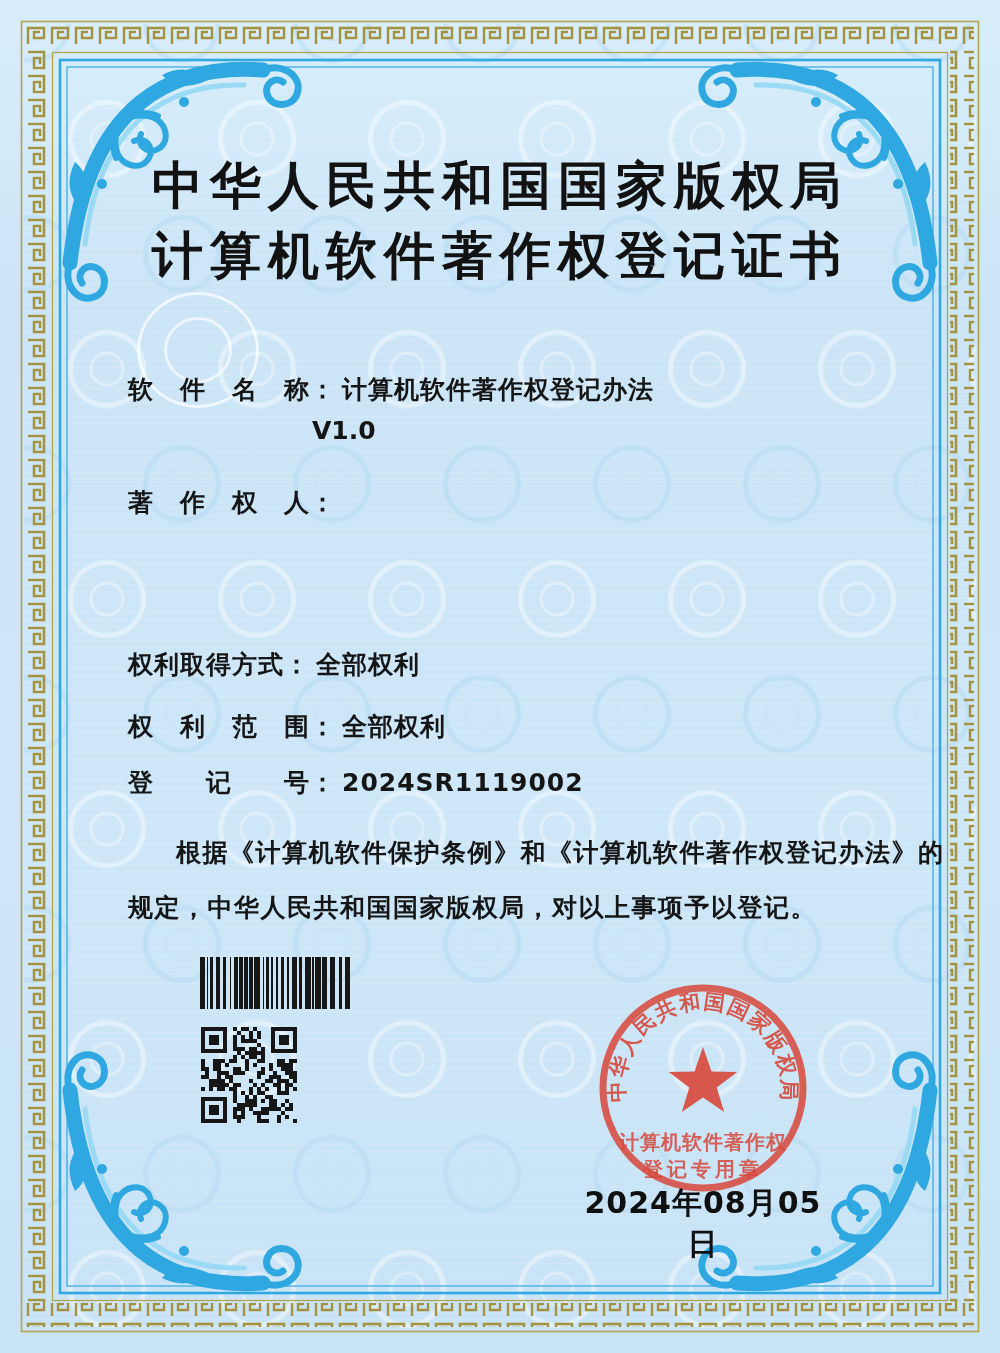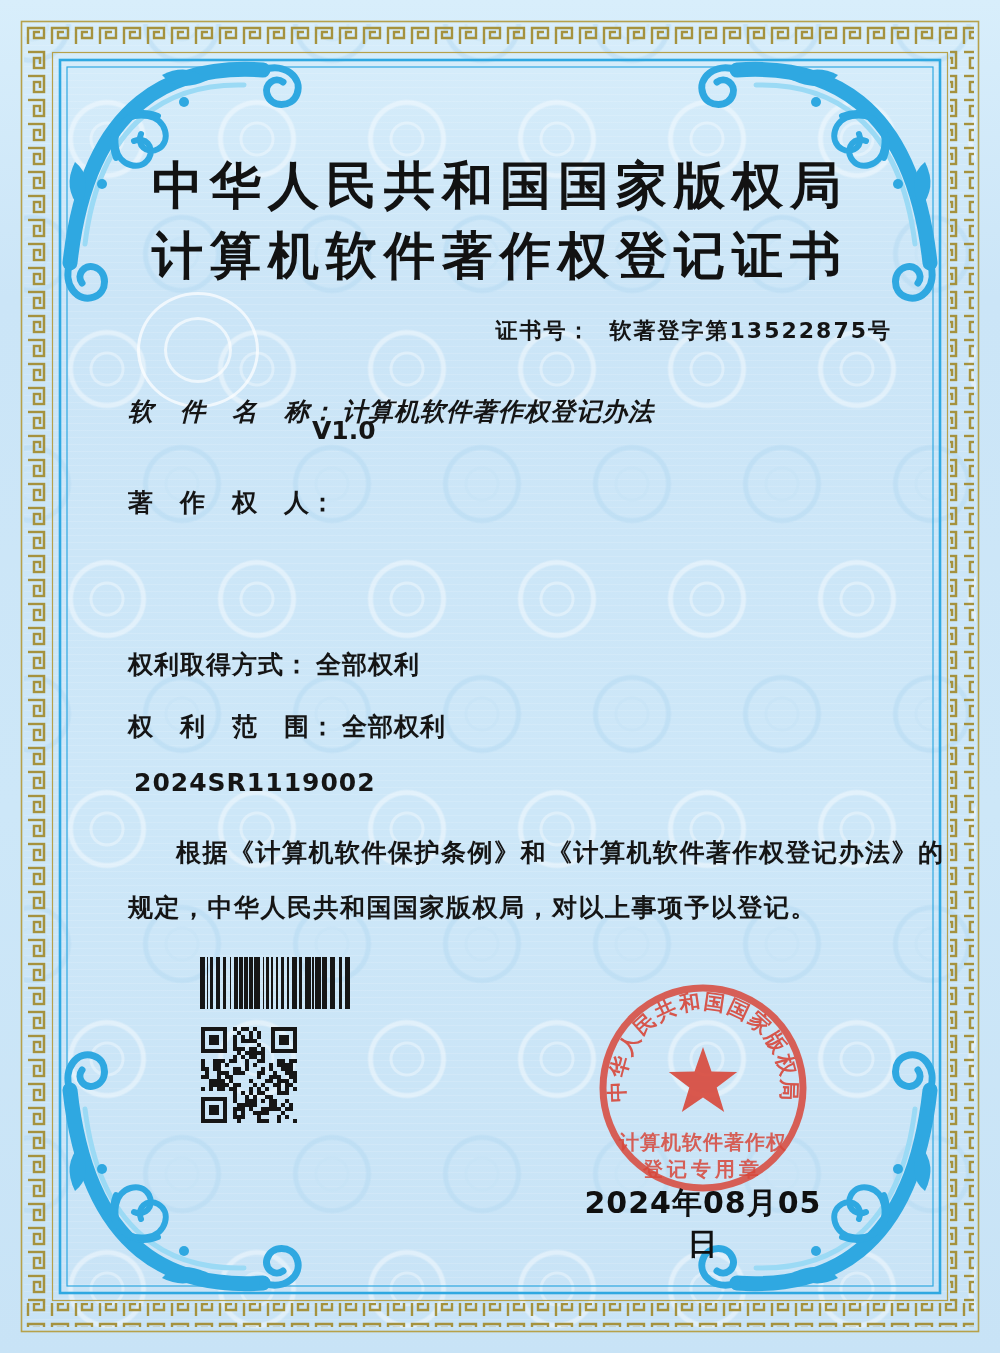--- a/index.html
+++ b/index.html
@@ -21,21 +21,21 @@
   .emblem::after{content:"";position:absolute;left:24px;top:22px;width:62px;height:60px;border:3px solid rgba(255,255,255,0.65);border-radius:50%;}
   .frame{position:absolute;left:0;top:0;}
   .title{position:absolute;left:0;width:100%;text-align:center;color:#121212;
     font-family:"DejaVu Serif","Liberation Serif",serif;font-weight:700;font-size:51px;letter-spacing:7px;line-height:1;}
   .t1{top:160px;} .t2{top:230px;}
   .certno{position:absolute;top:316px;right:108px;font-size:22px;font-weight:700;color:#151515;letter-spacing:2px;}
   .certno .gap{display:inline-block;width:18px;}
   .row{position:absolute;left:128px;display:flex;font-size:25px;font-weight:700;color:#151515;letter-spacing:1px;line-height:1.1;}
   .row .lab{display:inline-block;min-width:182px;flex:none;}
   .row .val{margin-left:6px;}
-  .r-soft{top:398px;font-style:italic;} .v-soft2{position:absolute;left:312px;top:416px;font-size:25px;font-weight:700;color:#151515;}
+  .r-soft{top:376px;} .v-soft2{position:absolute;left:312px;top:416px;font-size:25px;font-weight:700;color:#151515;}
   .r-owner{top:489px;}
   .r-acq{top:651px;} .r-scope{top:713px;} .r-reg{top:769px;}
   .stmt{position:absolute;font-size:25px;font-weight:700;color:#151515;letter-spacing:1.5px;line-height:1.15;}
   .s1{left:176px;top:839px;} .s2{left:128px;top:894px;}
   .barcode{position:absolute;left:200px;top:957px;width:150px;height:52px;display:flex;align-items:stretch;}
   .barcode i{display:block;background:#161616;height:100%;flex:none;}
   .qrcode{position:absolute;left:201px;top:1027px;width:96px;height:96px;}
   .qrcode i{position:absolute;width:4px;height:4px;background:#161616;}
   .finder{position:absolute;width:26px;height:26px;border:4px solid #161616;box-sizing:border-box;}
   .finder::after{content:"";position:absolute;left:4px;top:4px;width:10px;height:10px;background:#161616;}
@@ -86,23 +86,20 @@
 
     <use href="#flourish" transform="translate(58,58)"></use>
     <use href="#flourish" transform="translate(942,58) scale(-1,1)"></use>
     <use href="#flourish" transform="translate(58,1295) scale(1,-1)"></use>
     <use href="#flourish" transform="translate(942,1295) scale(-1,-1)"></use>
   </svg>
 
   <div class="title t1">中华人民共和国国家版权局</div>
   <div class="title t2">计算机软件著作权登记证书</div>
 
-  <div class="certno">
-    <span>证书号：</span><span class="gap"></span><span>软著登字第13522875号</span>
-  </div>
 
   <div class="row r-soft">
     <span class="lab">软　件　名　称：</span>
     <span class="val">计算机软件著作权登记办法</span>
   </div>
   <div class="v-soft2">V1.0</div>
 
   <div class="row r-owner">
     <span class="lab">著　作　权　人：</span>
   </div>
@@ -111,20 +108,21 @@
     <span class="lab">权利取得方式：</span>
     <span class="val">全部权利</span>
   </div>
 
   <div class="row r-scope">
     <span class="lab">权　利　范　围：</span>
     <span class="val">全部权利</span>
   </div>
 
   <div class="row r-reg">
+    <span class="lab">登　　记　　号：</span>
     <span class="val">2024SR1119002</span>
   </div>
 
   <div class="stmt s1">根据《计算机软件保护条例》和《计算机软件著作权登记办法》的</div>
   <div class="stmt s2">规定，中华人民共和国国家版权局，对以上事项予以登记。</div>
 
   <div class="barcode">
       <i style="width: 5px; margin-right: 1.6px;"></i>
       <i style="width: 1.7px; margin-right: 1.6px;"></i>
       <i style="width: 3.4px; margin-right: 3.2px;"></i>

